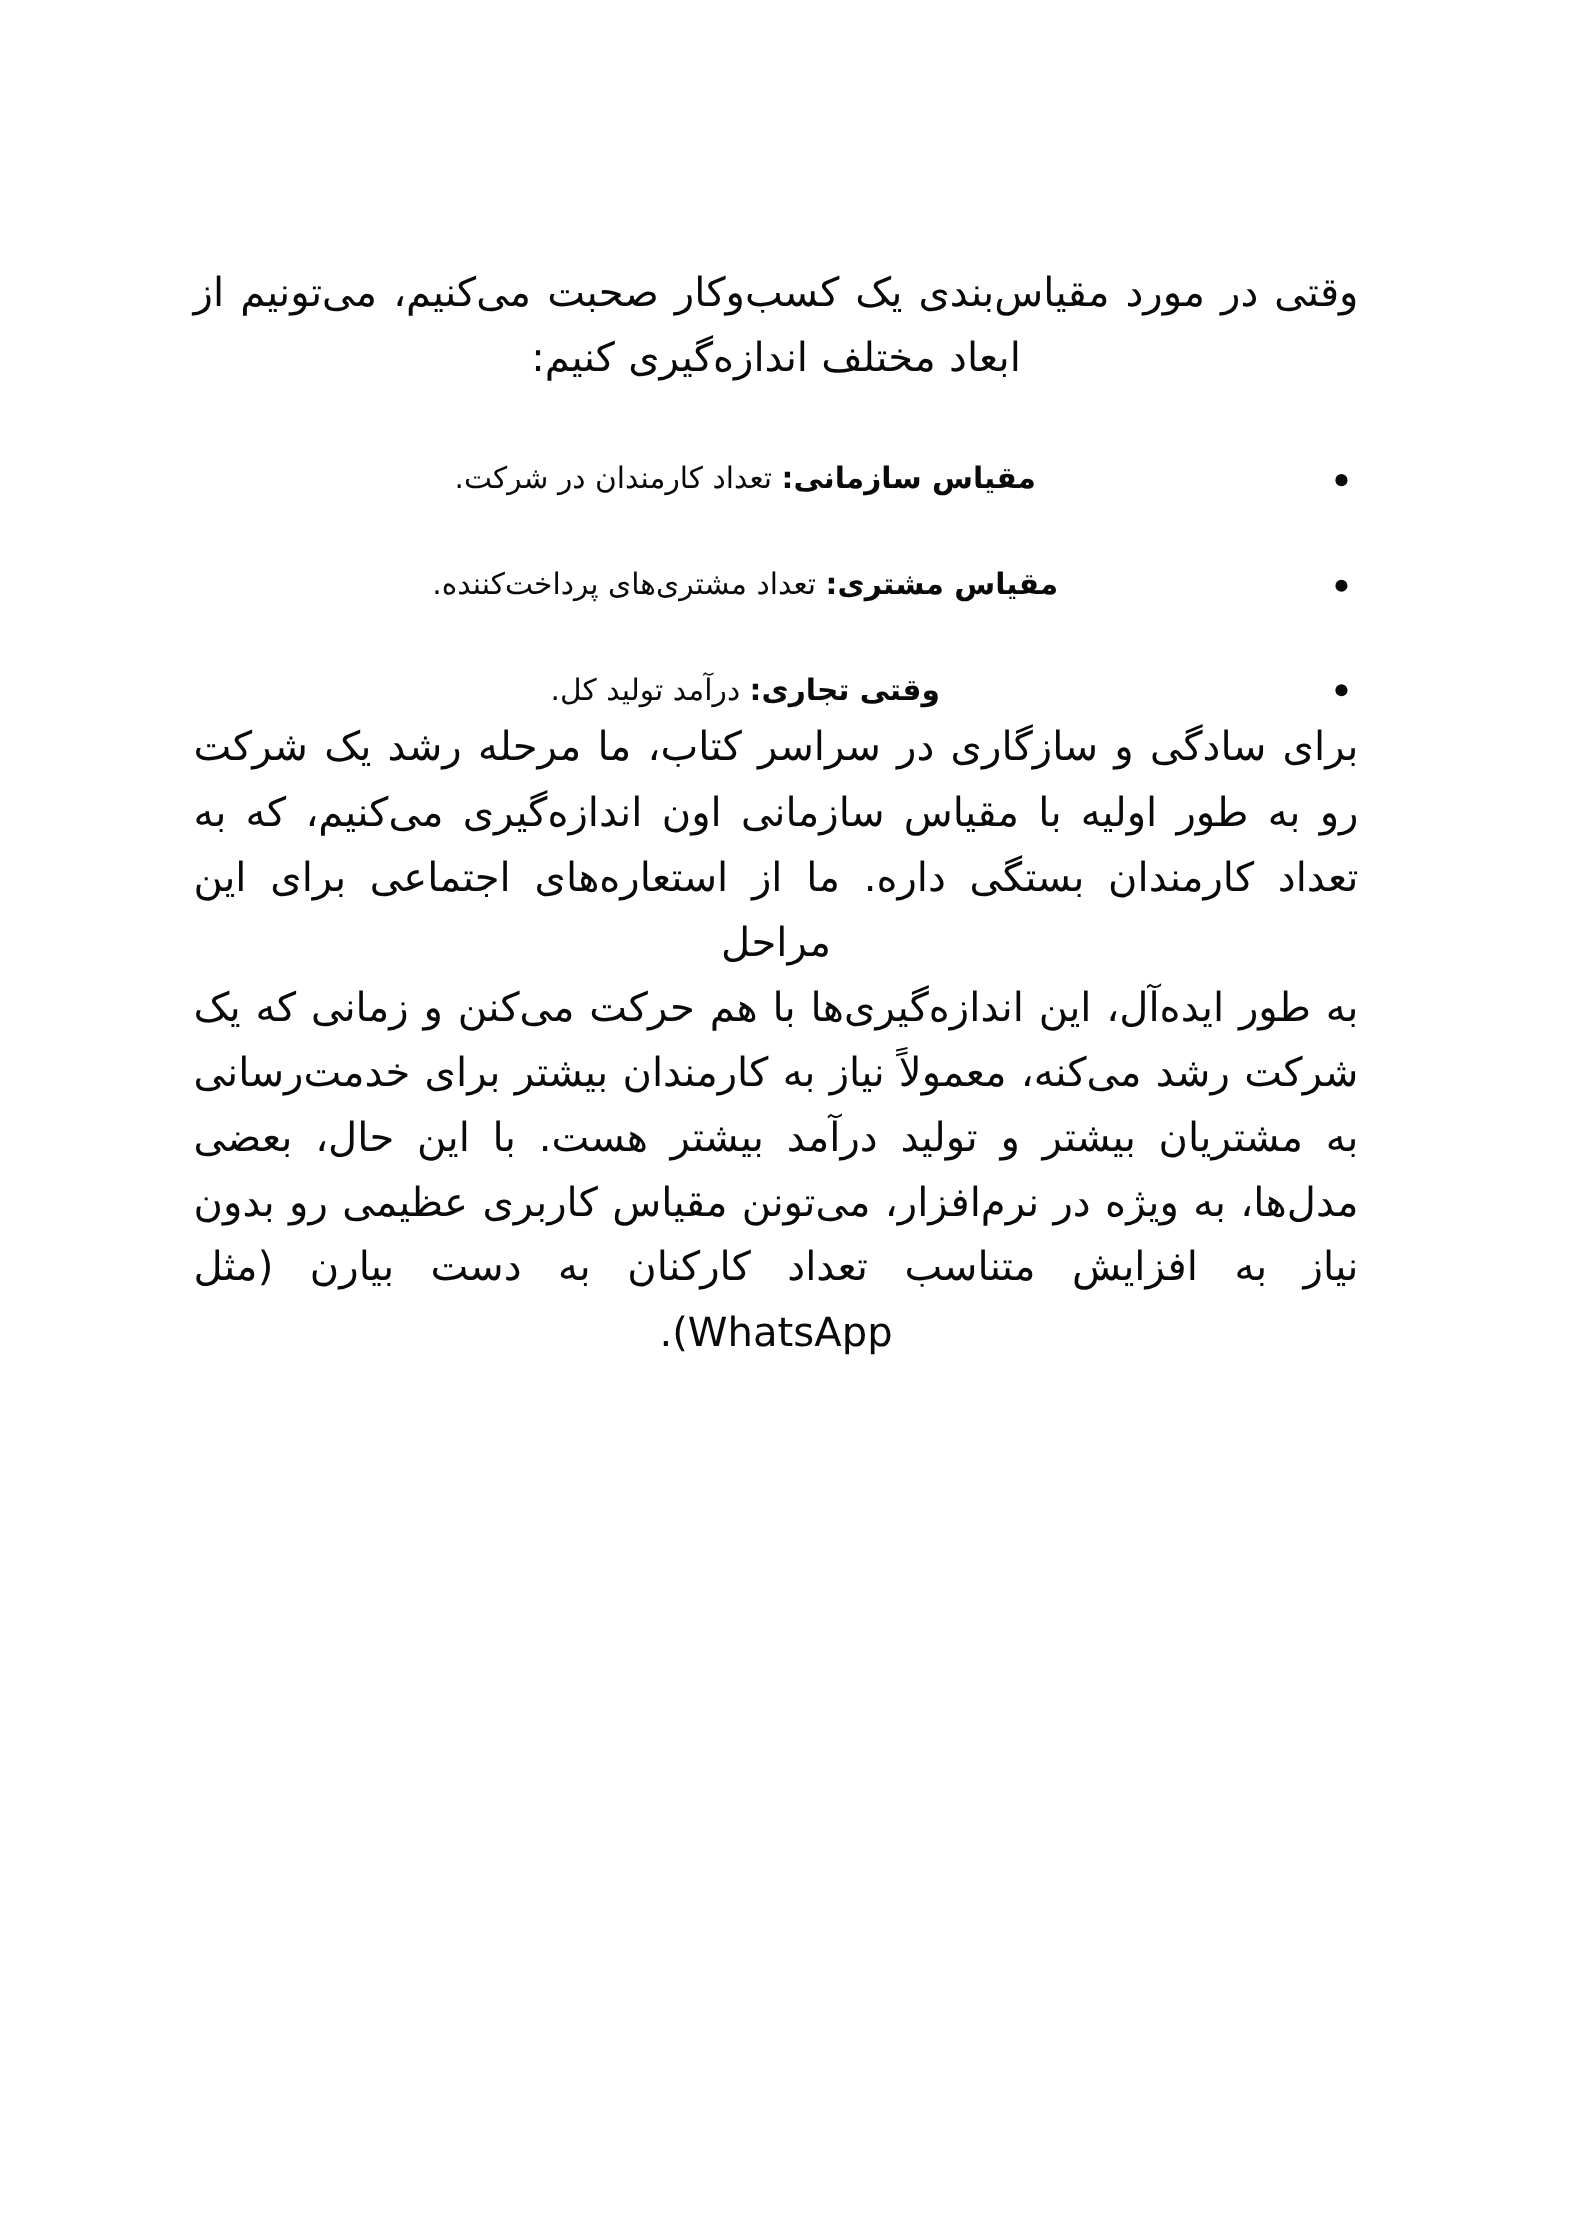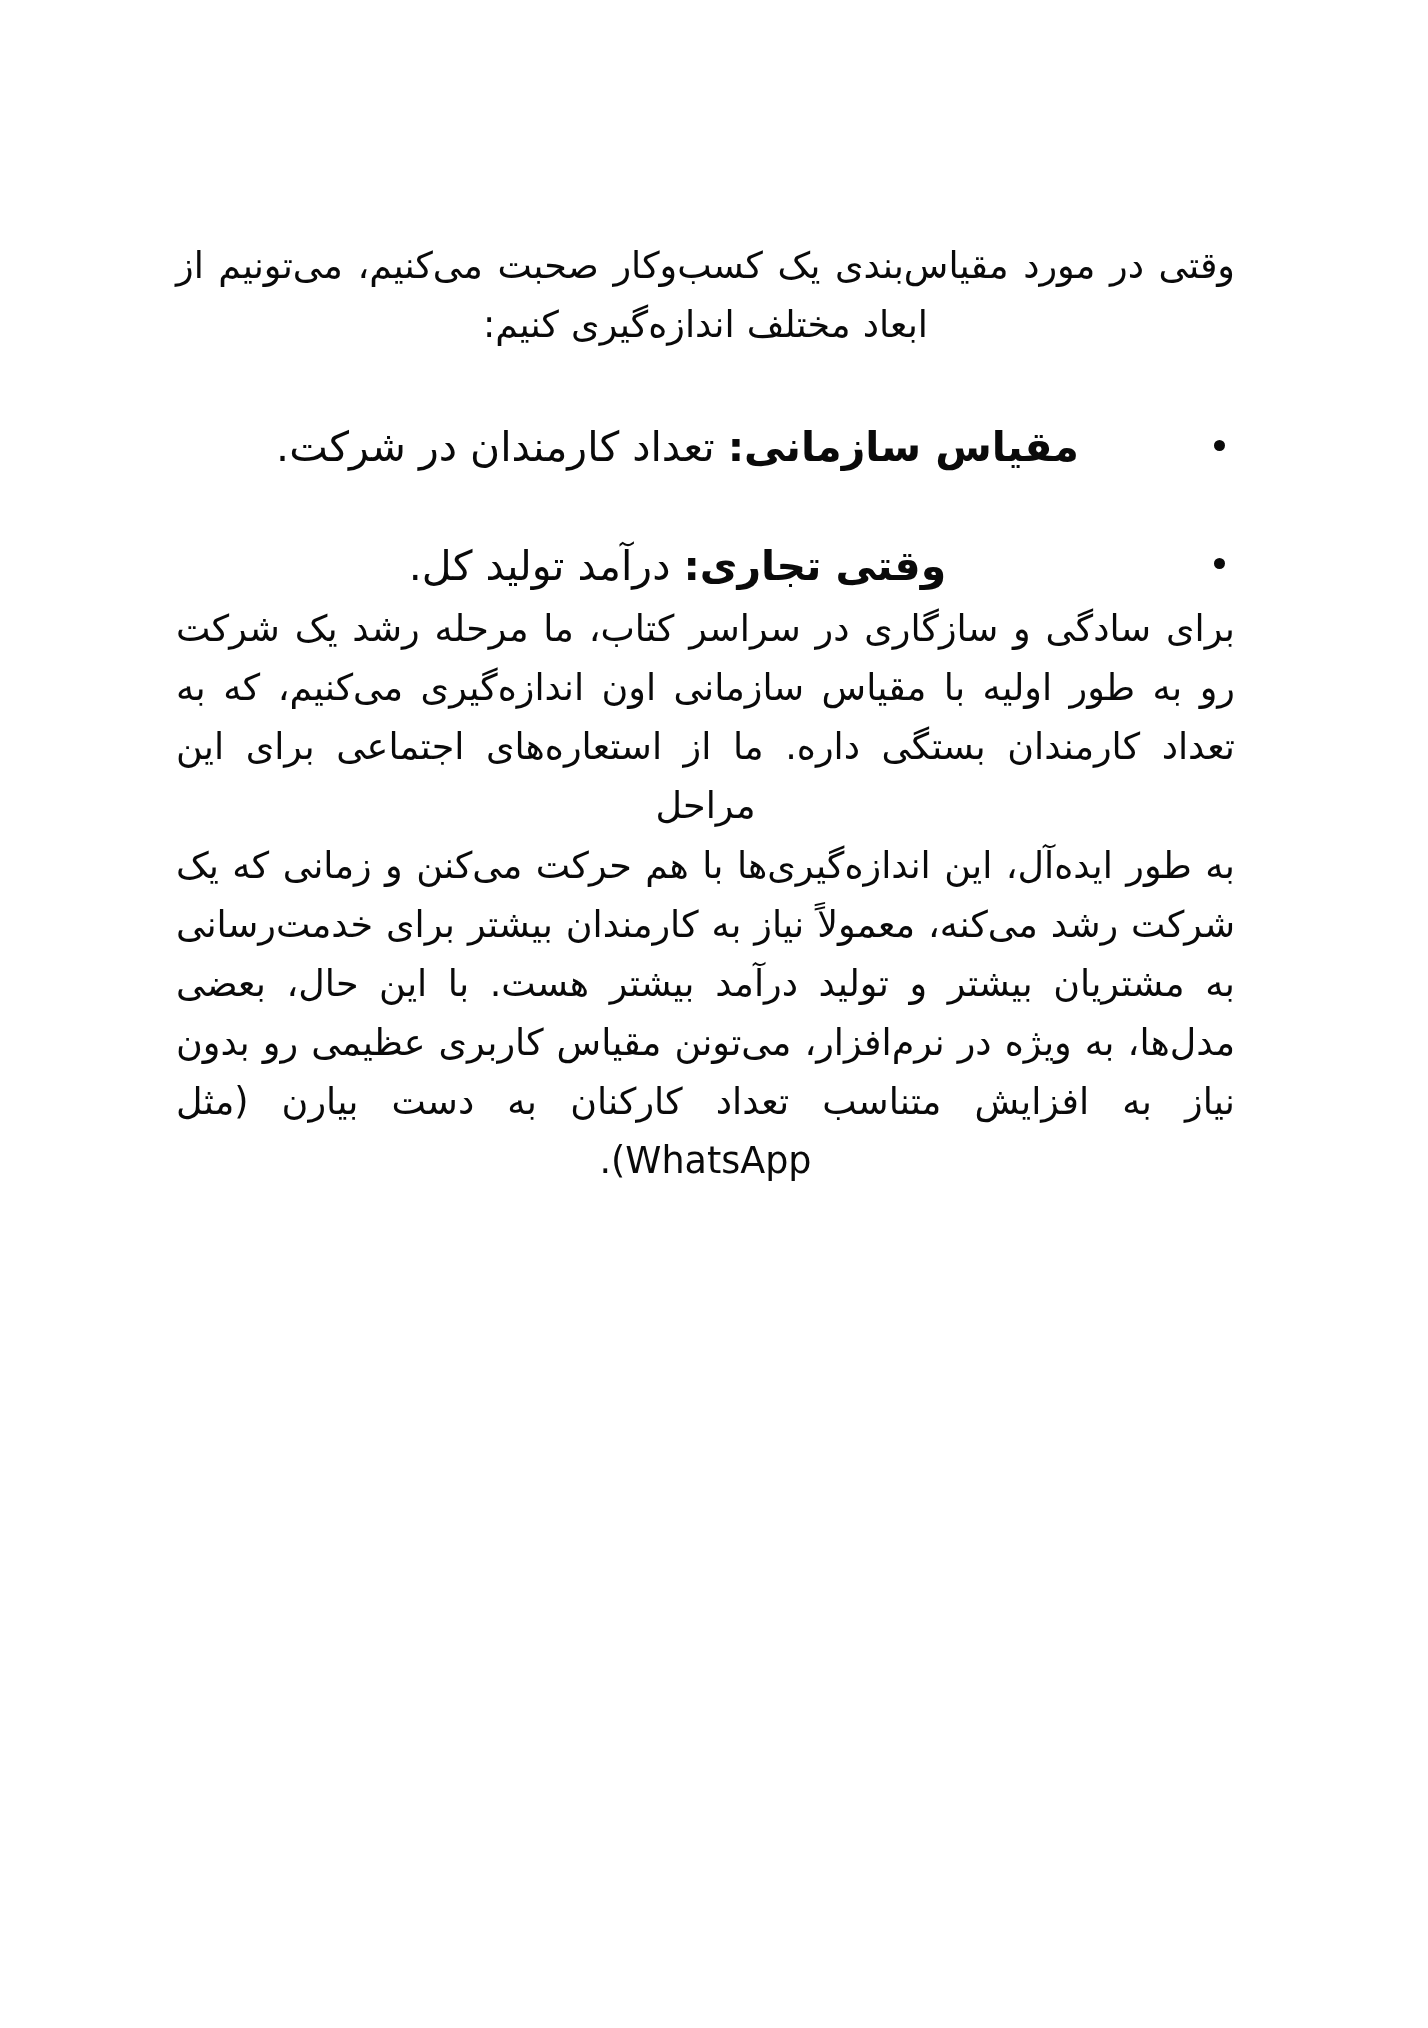--- a/index.html
+++ b/index.html
@@ -45,21 +45,21 @@
     margin-bottom: 0;
   }
   .bullet-list {
     margin: 0;
     padding: 0;
     list-style: none;
     direction: rtl;
   }
   .bullet-list li {
     position: relative;
-    font-size: 41px;
+    font-size: 27px;
     line-height: 1.62;
     padding-right: 56px;
     margin-top: 52px;
     text-align: justify;
     direction: rtl;
   }
   .bullet-list li .dot {
     position: absolute;
     right: 10px;
     top: 0.62em;
@@ -91,20 +91,24 @@
     <p class="para first">وقتی در مورد مقیاس‌بندی یک کسب‌وکار صحبت می‌کنیم، می‌تونیم از ابعاد مختلف اندازه‌گیری کنیم:</p>
 
     <ul class="bullet-list list-block">
 
       <li>
         <span class="dot"></span>
         <span class="lead">مقیاس سازمانی:</span><span> تعداد کارمندان در شرکت.</span>
       </li>
 
 
+      <li>
+        <span class="dot"></span>
+        <span class="lead">مقیاس مشتری:</span><span> تعداد مشتری‌های پرداخت‌کننده.</span>
+      </li>
 
       <li>
         <span class="dot"></span>
         <span class="lead">وقتی تجاری:</span><span> درآمد تولید کل.</span>
       </li>
 
     </ul>
 
     <p class="para para-gap">برای سادگی و سازگاری در سراسر کتاب، ما مرحله رشد یک شرکت رو به طور اولیه با مقیاس سازمانی اون اندازه‌گیری می‌کنیم، که به تعداد کارمندان بستگی داره. ما از استعاره‌های اجتماعی برای این مراحل</p>
 

